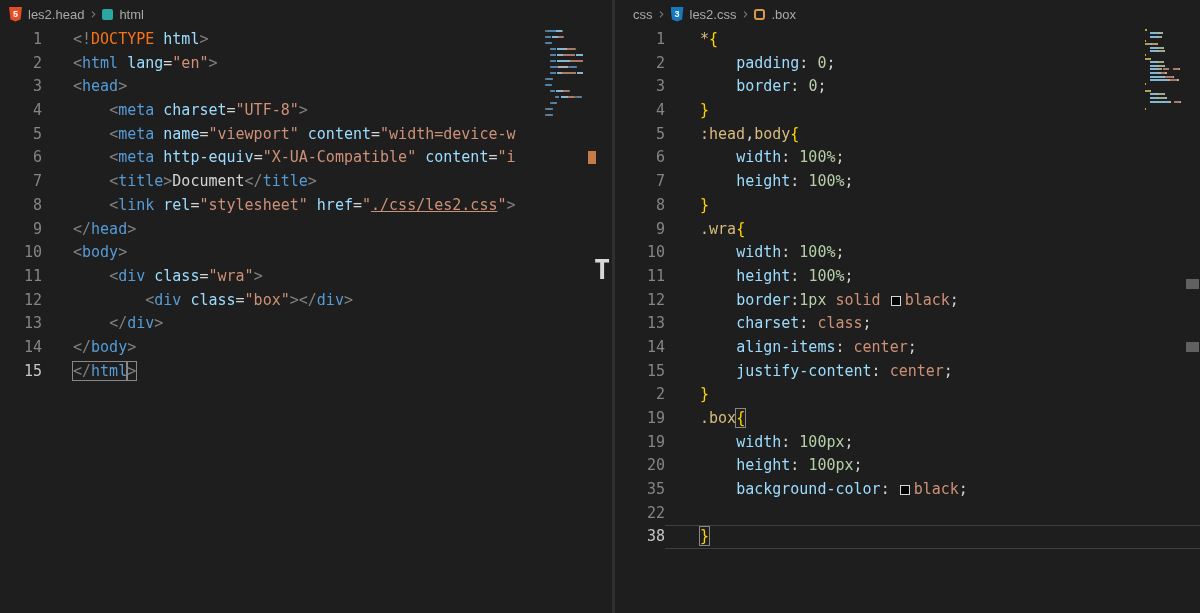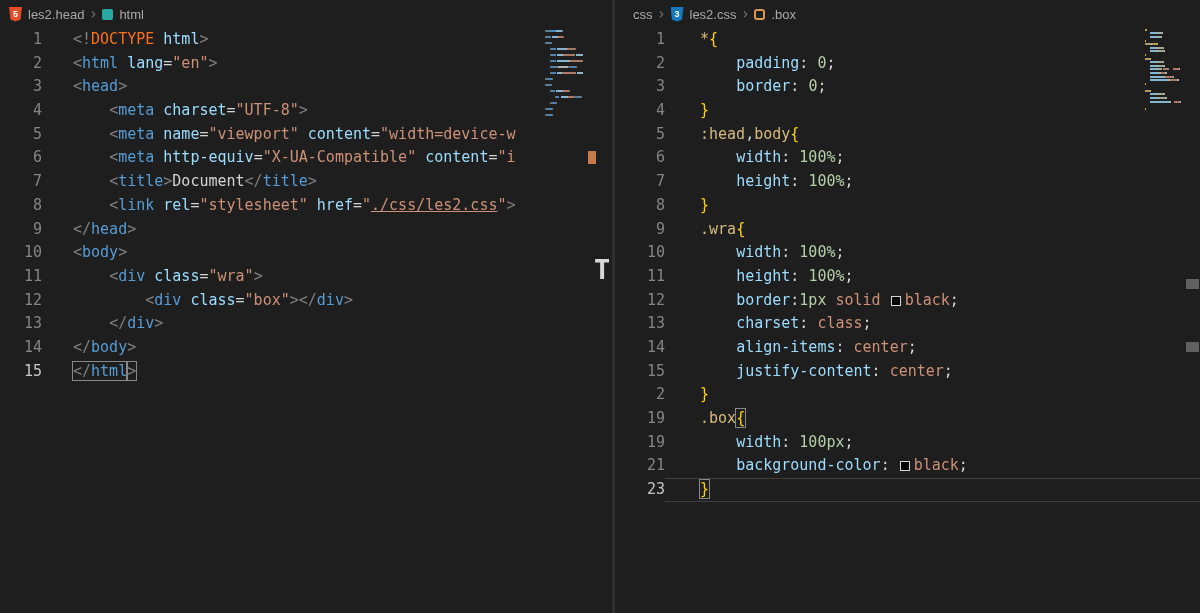--- a/index.html
+++ b/index.html
@@ -360,25 +360,33 @@
           </div>
           <div class="row">
             <span class="num">19</span>
             <span class="ltext"><span style="color: rgb(215, 186, 125);">.box</span><span class="boxed"><span style="color: rgb(255, 215, 0);">{</span></span></span>
           </div>
           <div class="row">
             <span class="num">19</span>
             <span class="ltext"><span style="color: rgb(212, 212, 212);">    </span><span style="color: rgb(156, 220, 254);">width</span><span style="color: rgb(212, 212, 212);">: </span><span style="color: rgb(181, 206, 168);">100px</span><span style="color: rgb(212, 212, 212);">;</span></span>
           </div>
           <div class="row">
-            <span class="num">21</span>
+            <span class="num">20</span>
+            <span class="ltext"><span style="color: rgb(212, 212, 212);">    </span><span style="color: rgb(156, 220, 254);">height</span><span style="color: rgb(212, 212, 212);">: </span><span style="color: rgb(181, 206, 168);">100px</span><span style="color: rgb(212, 212, 212);">;</span></span>
+          </div>
+          <div class="row">
+            <span class="num">35</span>
             <span class="ltext"><span style="color: rgb(212, 212, 212);">    </span><span style="color: rgb(156, 220, 254);">background-color</span><span style="color: rgb(212, 212, 212);">: </span><span class="swatch"></span><span style="color: rgb(206, 145, 120);">black</span><span style="color: rgb(212, 212, 212);">;</span></span>
           </div>
+          <div class="row">
+            <span class="num">22</span>
+            <span class="ltext"></span>
+          </div>
           <div class="row cur">
-            <span class="num act">23</span>
+            <span class="num act">38</span>
             <span class="ltext"><span class="boxed"><span style="color: rgb(255, 215, 0);">}</span></span></span>
           </div>
         </div>
       <div class="minimap" id="right-minimap">
           <div style="height: 3.6px; display: flex; align-items: center;">
             <span style="display: inline-block; flex: 0 0 auto; width: 1.2px; height: 2px; background: rgb(215, 186, 125); opacity: 0.8;"></span>
             <span style="display: inline-block; flex: 0 0 auto; width: 1.2px; height: 2px; background: rgb(255, 215, 0); opacity: 0.8;"></span>
           </div>
           <div style="height: 3.6px; display: flex; align-items: center;">
             <span style="display: inline-block; flex: 0 0 auto; width: 4.8px; height: 2px;"></span>

